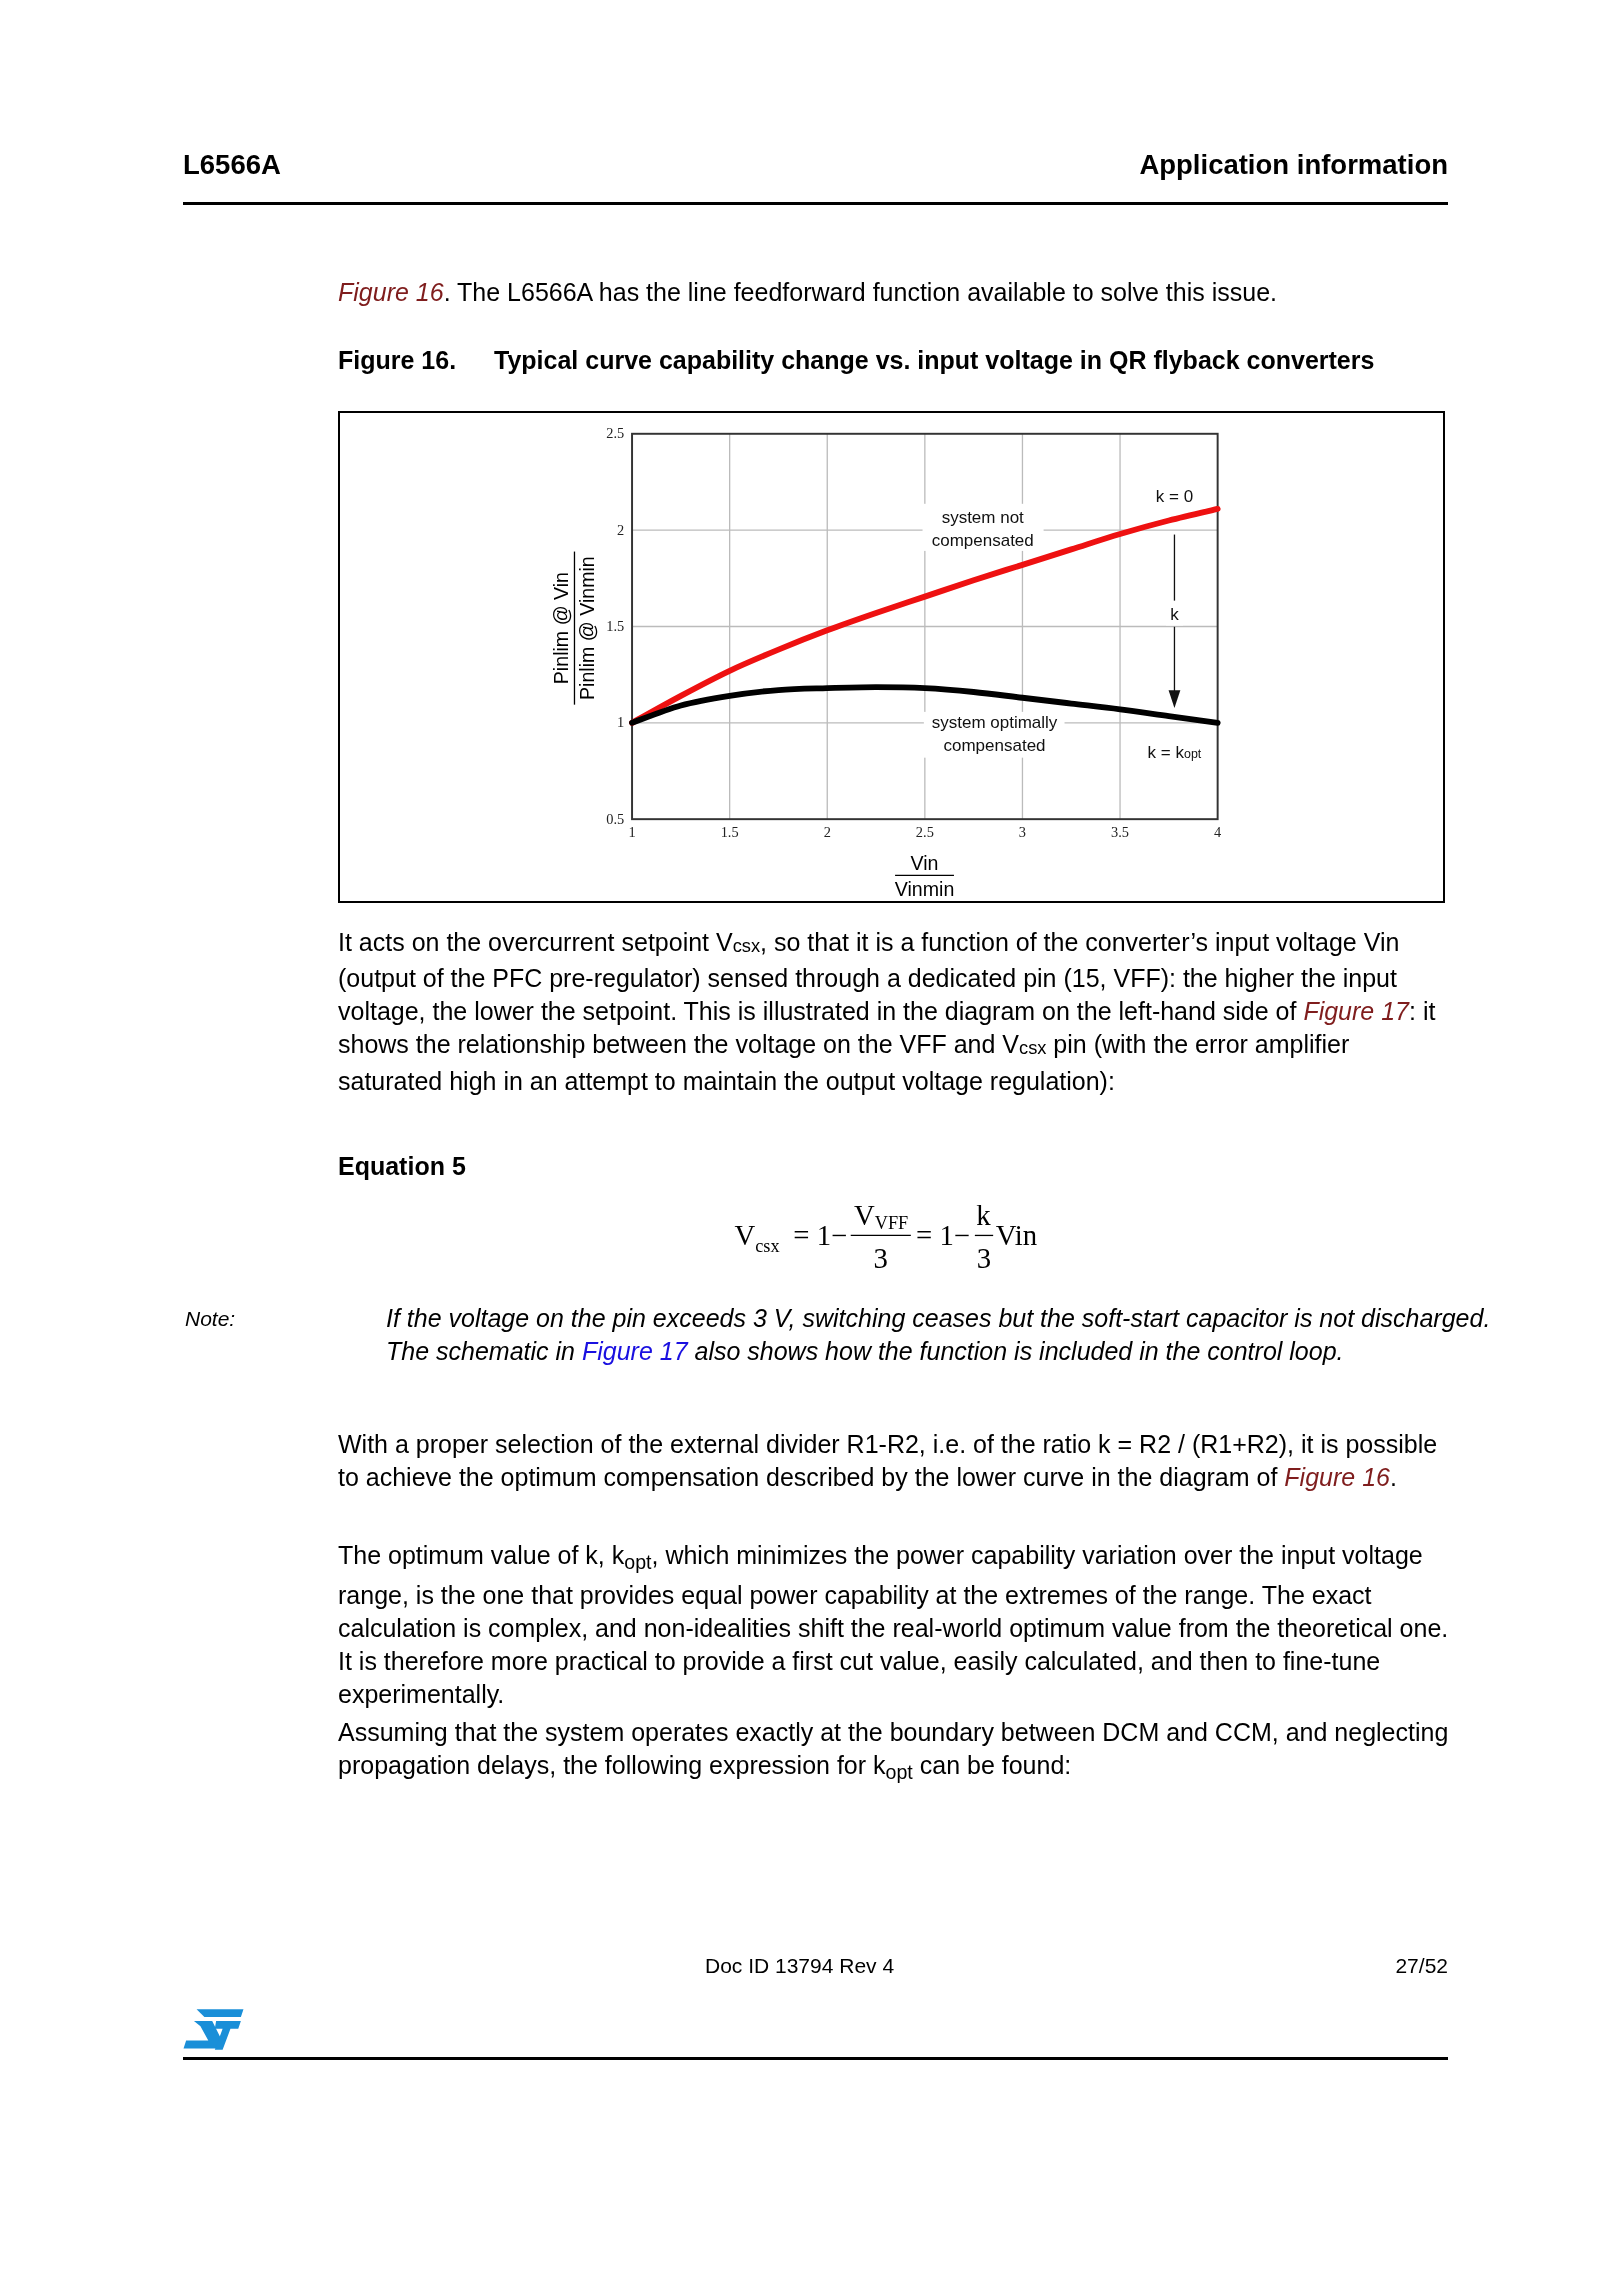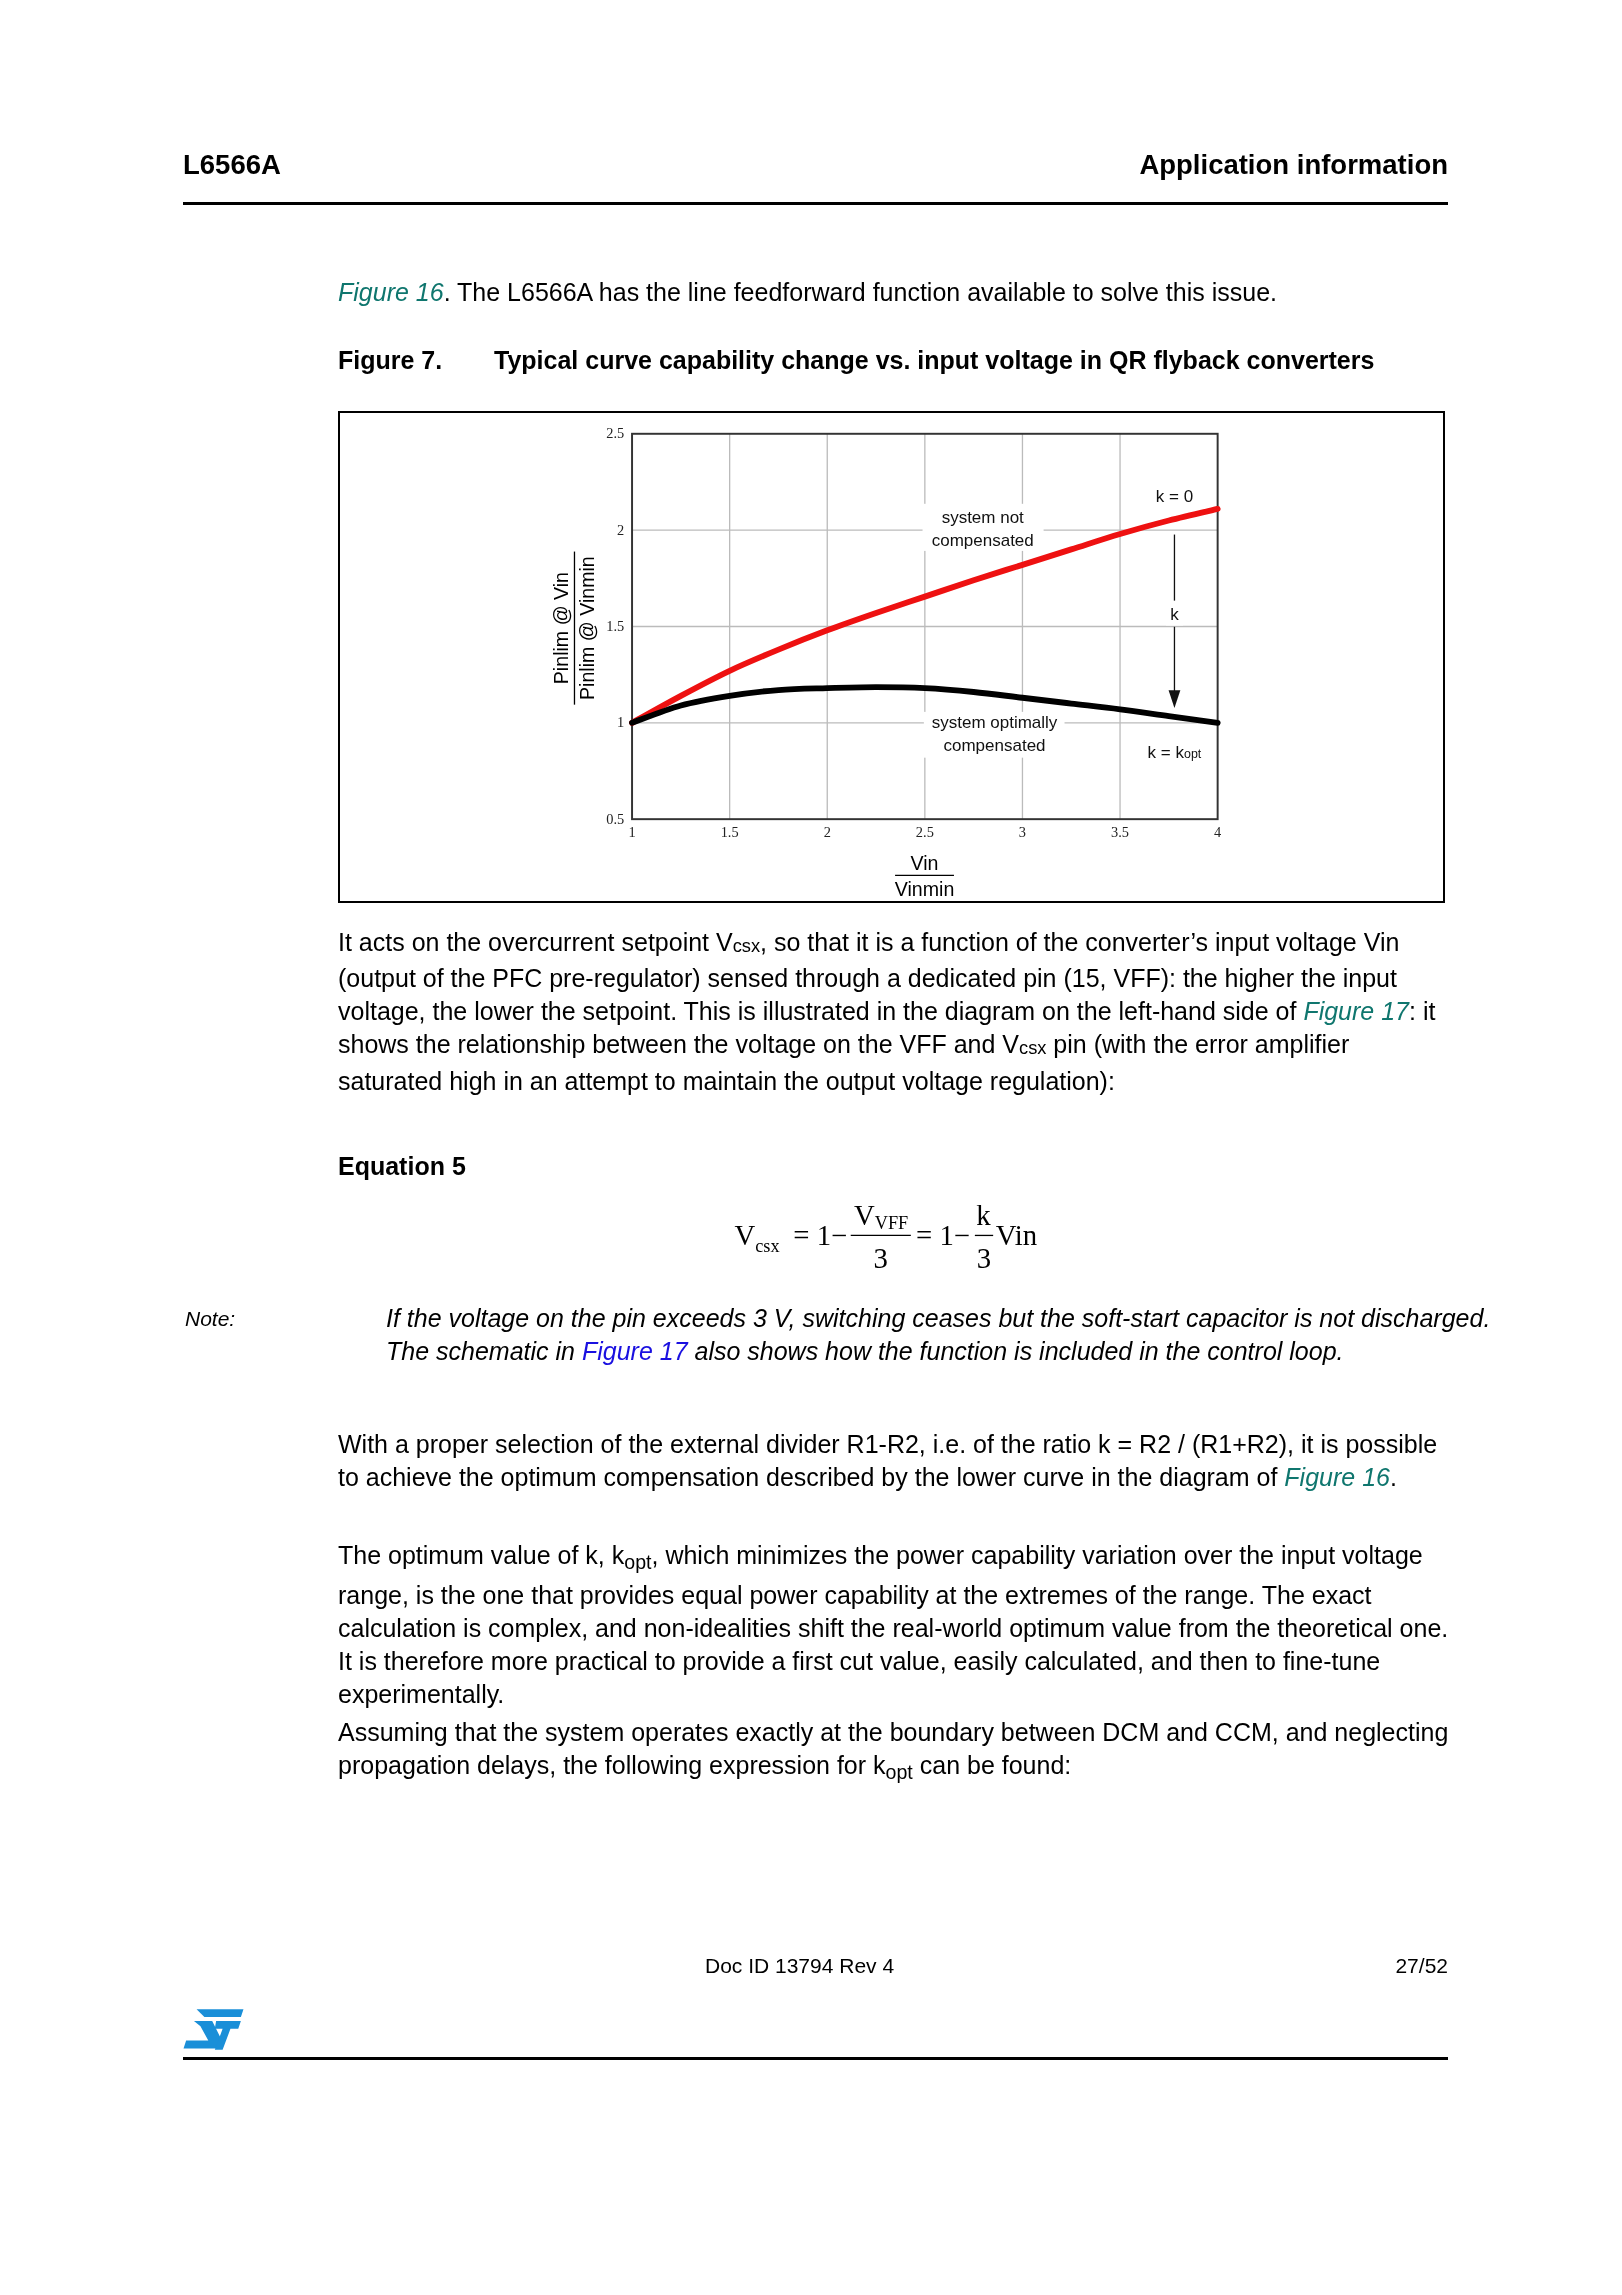--- a/index.html
+++ b/index.html
@@ -5,21 +5,21 @@
   html, body { margin:0; padding:0; background:#ffffff; }
   body { width:1622px; height:2295px; position:relative; overflow:hidden;
          font-family:"Liberation Sans", sans-serif; color:#000; }
   .abs { position:absolute; }
   .hdr { font-weight:bold; font-size:27.5px; top:148px; line-height:33px; }
   .hdr-left { left:183px; }
   .hdr-right { right:174px; text-align:right; }
   .rule { position:absolute; left:183px; width:1265px; height:2.6px; background:#000; }
   .body-text { position:absolute; left:338px; width:1112px; font-size:25px; line-height:33px; }
   .body-text p { margin:0; }
-  .link { color:#0f766e; font-style:italic; }
+  .link { color:#7f1d1d; font-style:italic; }
   .link-plain { color:#1a10e0; }
   .fig-title { position:absolute; left:338px; top:344px; font-size:25px; font-weight:bold; line-height:33px; }
   .fig-title .num { position:absolute; left:0; top:0; white-space:nowrap; }
   .fig-title .txt { position:absolute; left:156px; top:0; width:916px; }
   .figbox { position:absolute; left:338px; top:411px; width:1107px; height:492px;
             border:2px solid #000; box-sizing:border-box; }
   svg text { font-family:"Liberation Serif", serif; }
   .sub { font-size:17px; vertical-align:-3.9px; }
   .note-label { position:absolute; left:185px; top:1302px; font-size:21px; font-style:italic; line-height:33px; }
   .note-body { font-style:italic; }
@@ -31,21 +31,21 @@
 
 <div class="abs hdr hdr-left">L6566A</div>
 <div class="abs hdr hdr-right">Application information</div>
 <div class="rule" style="top:202px;"></div>
 
 <div class="body-text" style="top:243px;">
   <p><br><span class="link">Figure 16</span><span>. The L6566A has the line feedforward function available to solve this issue.</span></p>
 </div>
 
 <div class="fig-title">
-  <span class="num">Figure 7.</span>
+  <span class="num">Figure 16.</span>
   <span class="txt">Typical curve capability change vs. input voltage in QR flyback converters</span>
 </div>
 
 <div class="figbox"></div>
 <svg class="abs" style="left:0;top:0;" width="1622" height="916" viewBox="0 0 2479 1400">
   <g id="grid">
       <line x1="1115.1666666666667" y1="663" x2="1115.1666666666667" y2="1252" stroke="#bbb" stroke-width="2"></line>
       <line x1="1264.3333333333333" y1="663" x2="1264.3333333333333" y2="1252" stroke="#bbb" stroke-width="2"></line>
       <line x1="1413.5" y1="663" x2="1413.5" y2="1252" stroke="#bbb" stroke-width="2"></line>
       <line x1="1562.6666666666665" y1="663" x2="1562.6666666666665" y2="1252" stroke="#bbb" stroke-width="2"></line>

